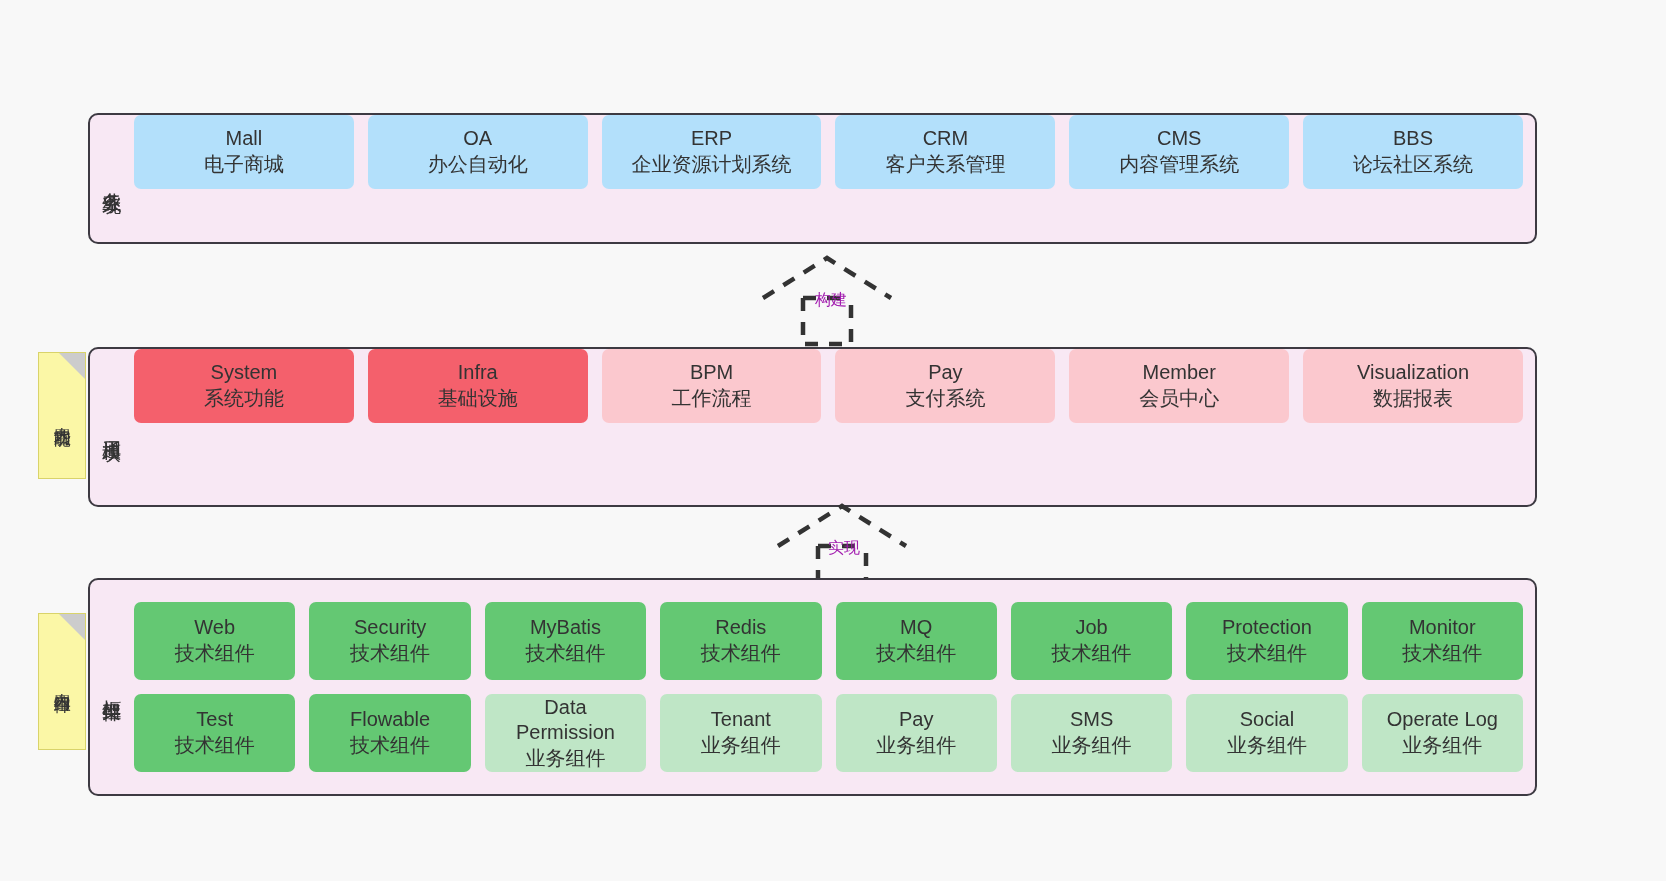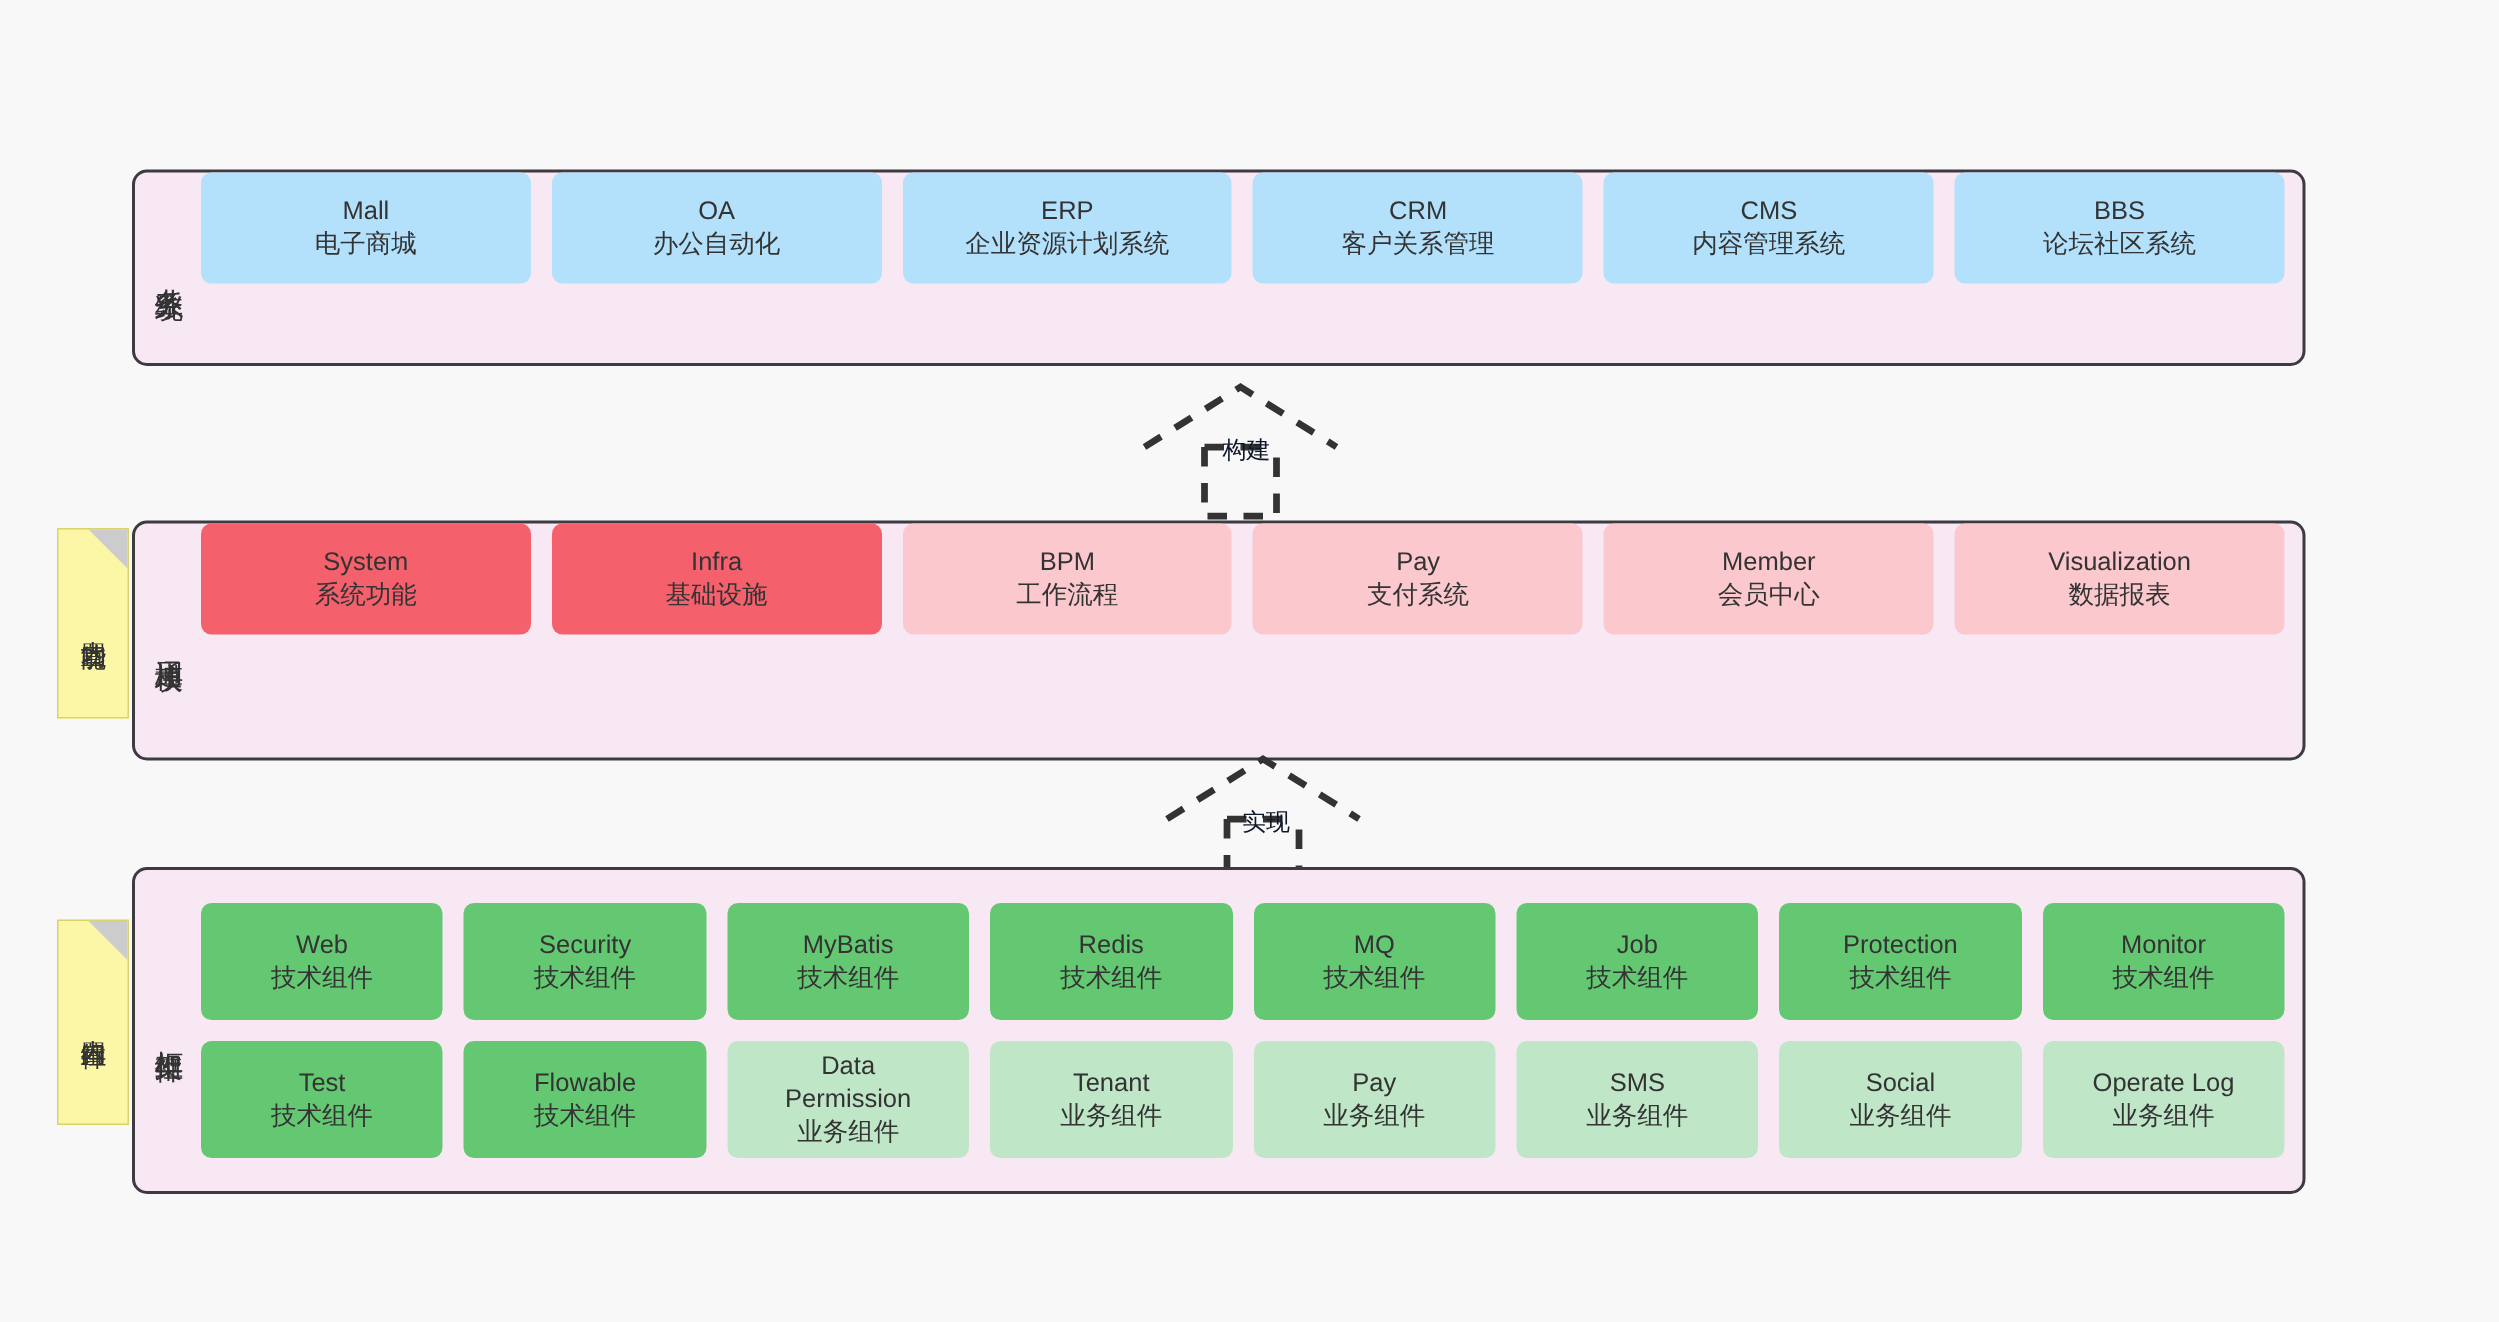--- a/index.html
+++ b/index.html
@@ -63,21 +63,21 @@
   }
 
   .cell {
     flex: 1 1 0;
     border-radius: 7px;
     display: flex;
     flex-direction: column;
     align-items: center;
     justify-content: center;
     text-align: center;
-    font-size: 17px;
+    font-size: 20px;
     line-height: 1.28;
     color: #333333;
     user-select: none;
     padding: 4px 2px;
     box-sizing: border-box;
   }
   .cell .t1 { display: block; }
   .cell .t2 { display: block; }
   .cell .t3 { display: block; }
 
@@ -127,21 +127,21 @@
     border-left: 26px solid transparent;
   }
   #note-common    { left: 38px; top: 352px; width: 48px; height: 127px; }
   #note-framework { left: 38px; top: 613px; width: 48px; height: 137px; }
 
   
   .arrow-group { position: absolute; }
   .arrow-label {
     position: absolute;
     font-size: 16px;
-    color: #0f172a;
+    color: #a21caf;
     background: transparent;
     white-space: nowrap;
     user-select: none;
   }
   #arrow-build { left: 755px; top: 252px; width: 160px; height: 96px; }
   #arrow-build .arrow-label { left: 60px; top: 38px; }
   #arrow-impl  { left: 770px; top: 500px; width: 160px; height: 96px; }
   #arrow-impl  .arrow-label { left: 58px; top: 38px; }
 </style>
 </head>

